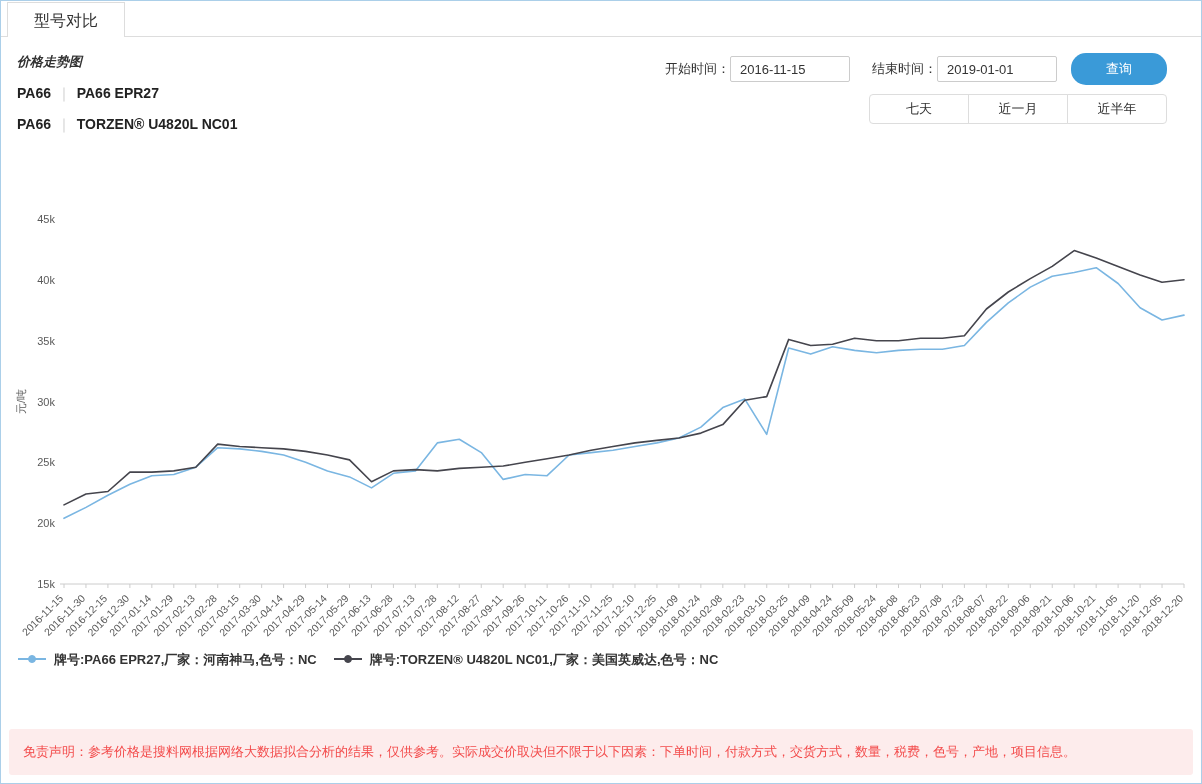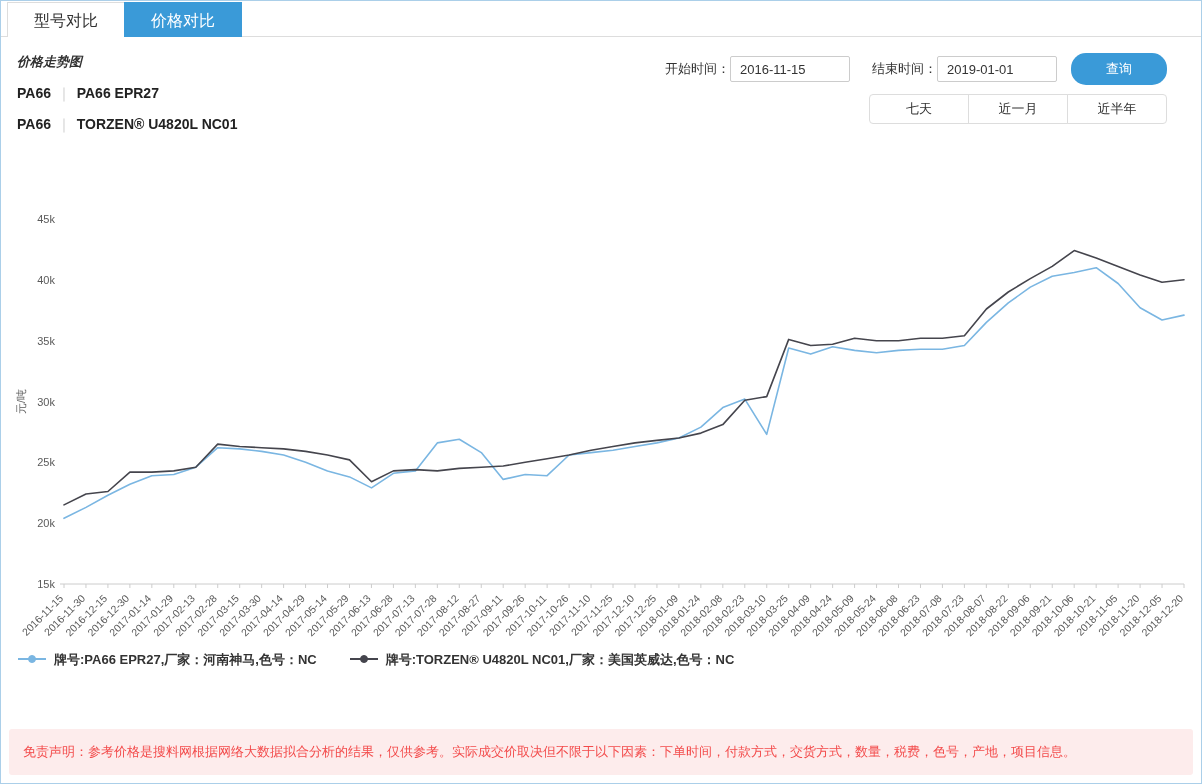--- a/index.html
+++ b/index.html
@@ -34,35 +34,34 @@
   .range-group { display:flex; }
   .range-btn { min-width:100px; height:30px; background:#fff; border:1px solid #ddd;
                font-size:13px; color:#333; cursor:pointer; padding:0 28px; font-family:inherit; }
   .range-btn + .range-btn { margin-left:-1px; }
   .range-btn:first-child { border-radius:4px 0 0 4px; }
   .range-btn:last-child  { border-radius:0 4px 4px 0; }
   
   .chart-wrap { padding:0 11px; flex:none; }
   #chart-svg { display:block; }
   
-  .legend { display:flex; align-items:center; padding:2px 0 0 16px; gap:32px; flex:none; }
+  .legend { display:flex; align-items:center; padding:2px 0 0 16px; gap:16px; flex:none; }
   .legend-item { display:flex; align-items:center; gap:7px; cursor:pointer; }
   .legend-label { font-size:13px; font-weight:bold; color:#333; }
   
   .disclaimer { margin:auto 8px 8px 8px; background:var(--disc-bg); color:var(--disc-text);
                 font-size:13px; padding:14px 14px; border-radius:3px; flex:none; }
 </style>
 </head>
 <body>
 
 <div class="page">
 
   <div class="tabbar">
     <div class="tab">型号对比</div>
-    <div class="tab active">价格对比</div>
   </div>
 
   <div class="panel">
 
     <div class="panel-header">
       <div class="header-left">
         <div class="panel-title">价格走势图</div>
         <div class="product-line">
           <span>PA66</span><span class="sep">｜</span><span>PA66 EPR27</span>
         </div>

